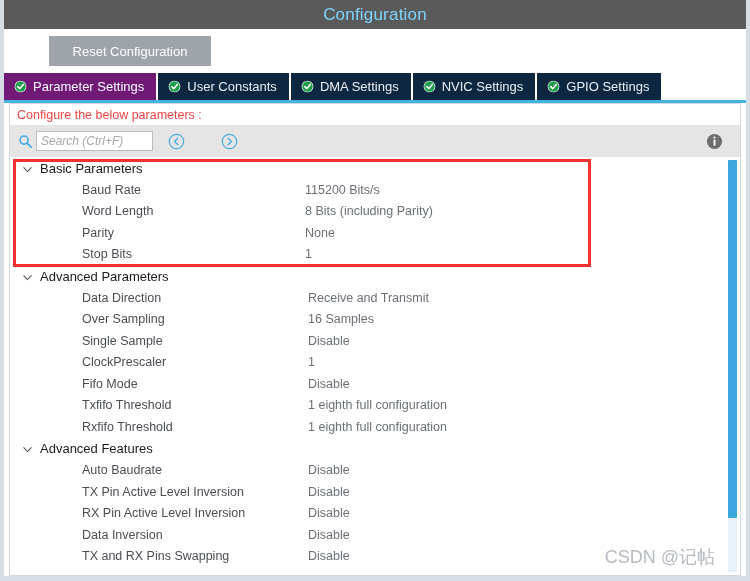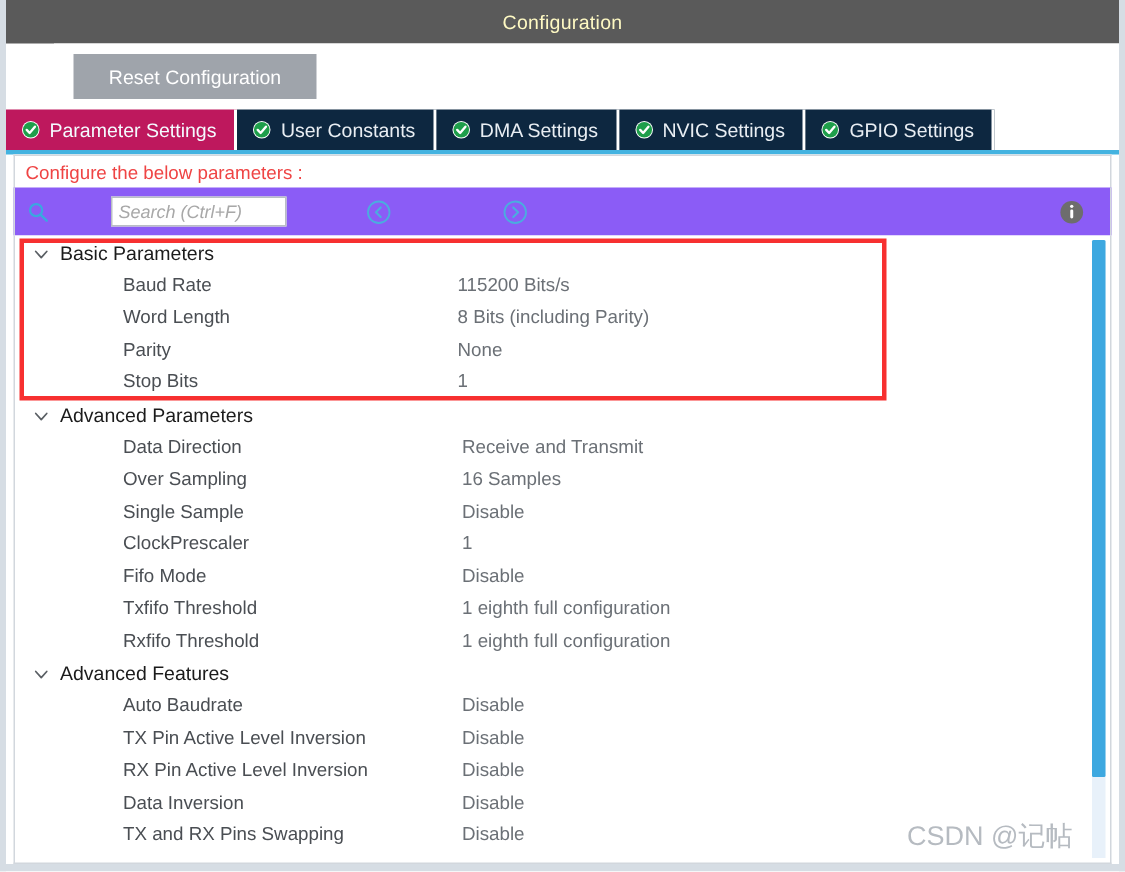--- a/index.html
+++ b/index.html
@@ -26,22 +26,22 @@
     border-bottom: 5px solid #d6dde4;
     overflow: hidden;
   }
 
   
   .titlebar {
     position: absolute;
     left: 0; right: 0; top: 0;
     height: 29px;
     background: #5a5a5a;
-    color: #fef9c3;
-    font-size: 13px;
+    color: #7dd3fc;
+    font-size: 17px;
     display: flex;
     align-items: center;
     justify-content: center;
     letter-spacing: .2px;
     user-select: none;
   }
 
   
   .toolbar {
     position: absolute;
@@ -86,21 +86,21 @@
     font-size: 13px;
     color: #e9eef3;
     background: #0d2740;
     border-right: 2px solid #ffffff;
     box-sizing: border-box;
     white-space: nowrap;
     cursor: default;
     user-select: none;
   }
   .tab.active {
-    background: #be185d;
+    background: #701a75;
     color: #f4fbff;
   }
   .tab-check {
     width: 13px;
     height: 13px;
     flex: 0 0 13px;
     display: block;
   }
 
   .tab-underline {
@@ -132,25 +132,24 @@
   
   .search-row {
     position: absolute;
     left: 5px;
     right: 5px;
     top: 125px;
     height: 32px;
     box-sizing: border-box;
     border-left: 1px solid #d2d7dd;
     border-right: 1px solid #d2d7dd;
-    background: #8b5cf6;
+    background: #e5e5e5;
     display: flex;
     align-items: center;
     padding-left: 8px;
-    gap: 38px;
   }
   .search-icon {
     width: 15px; height: 15px;
     flex: 0 0 15px;
     margin-right: 3px;
   }
   .search-input {
     width: 117px;
     height: 20px;
     box-sizing: border-box;

